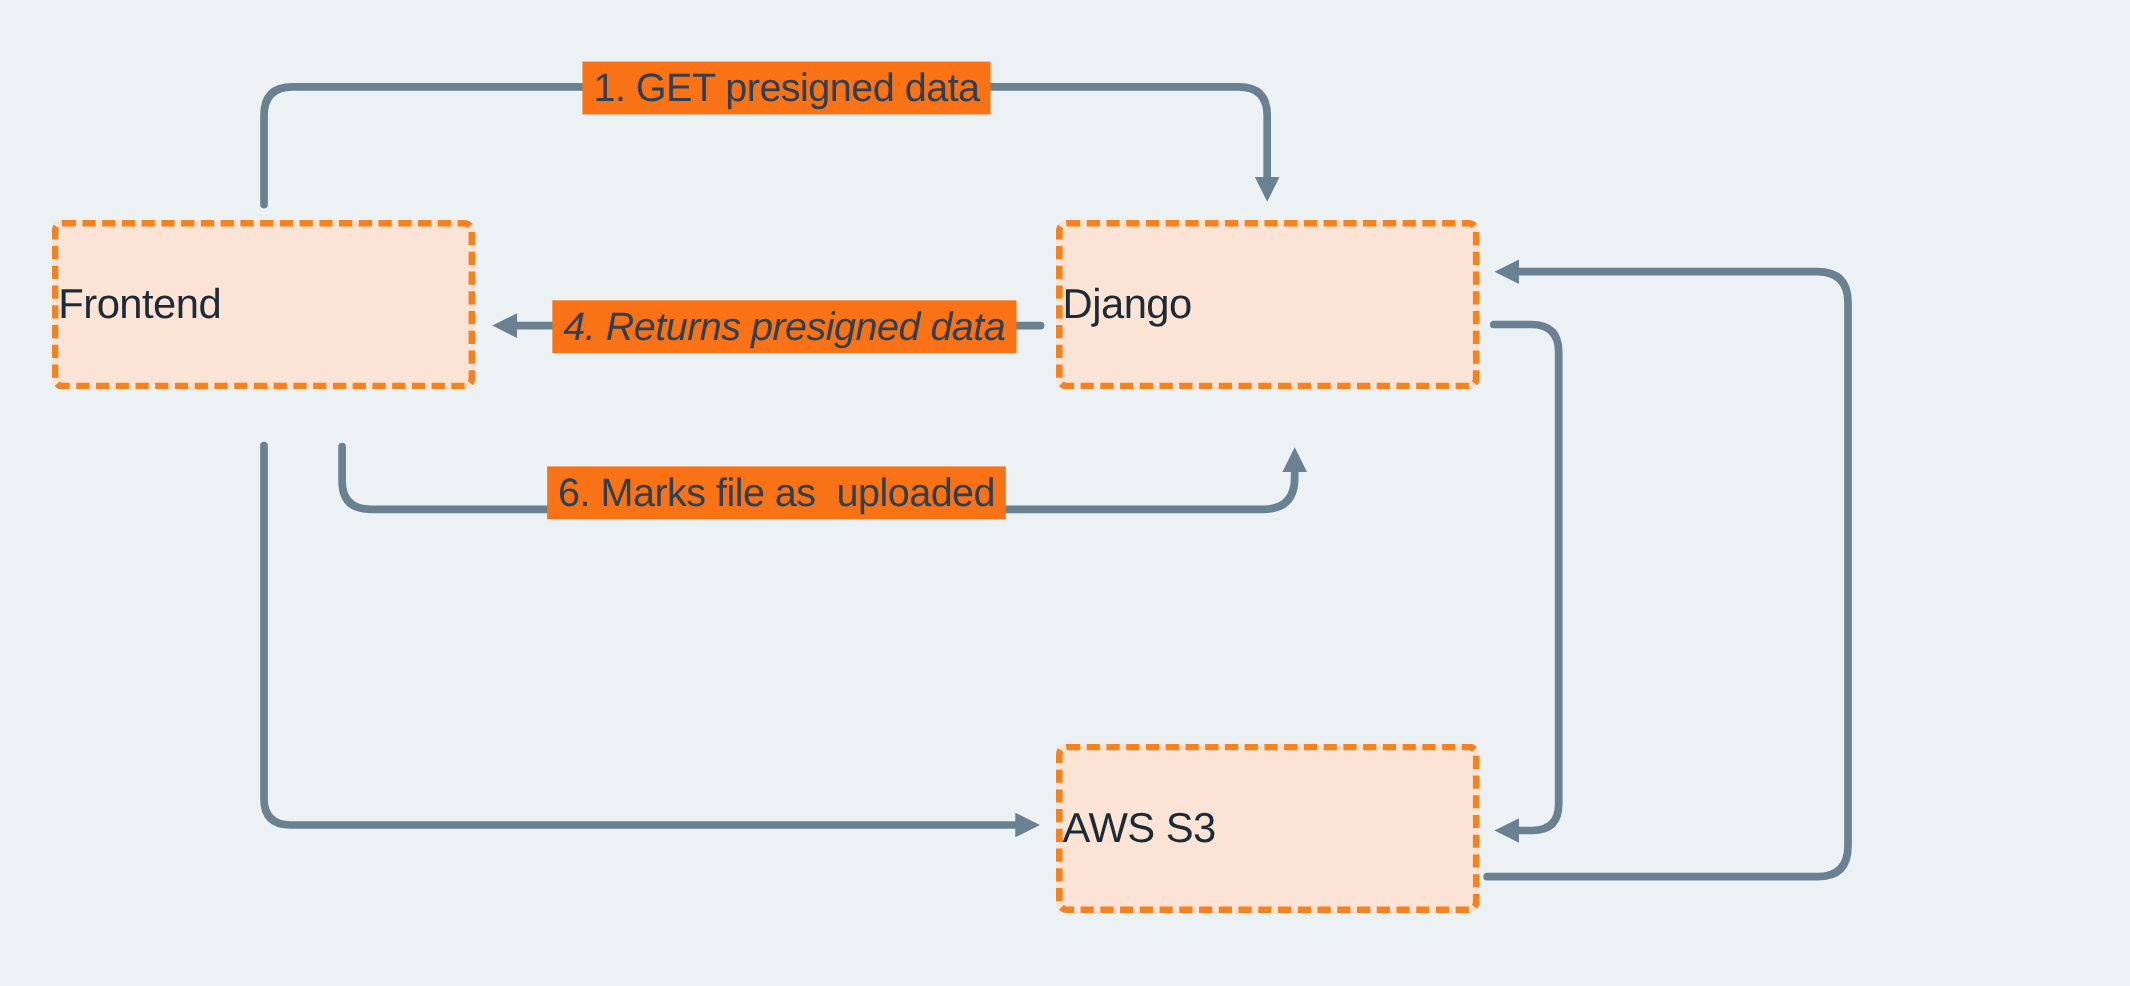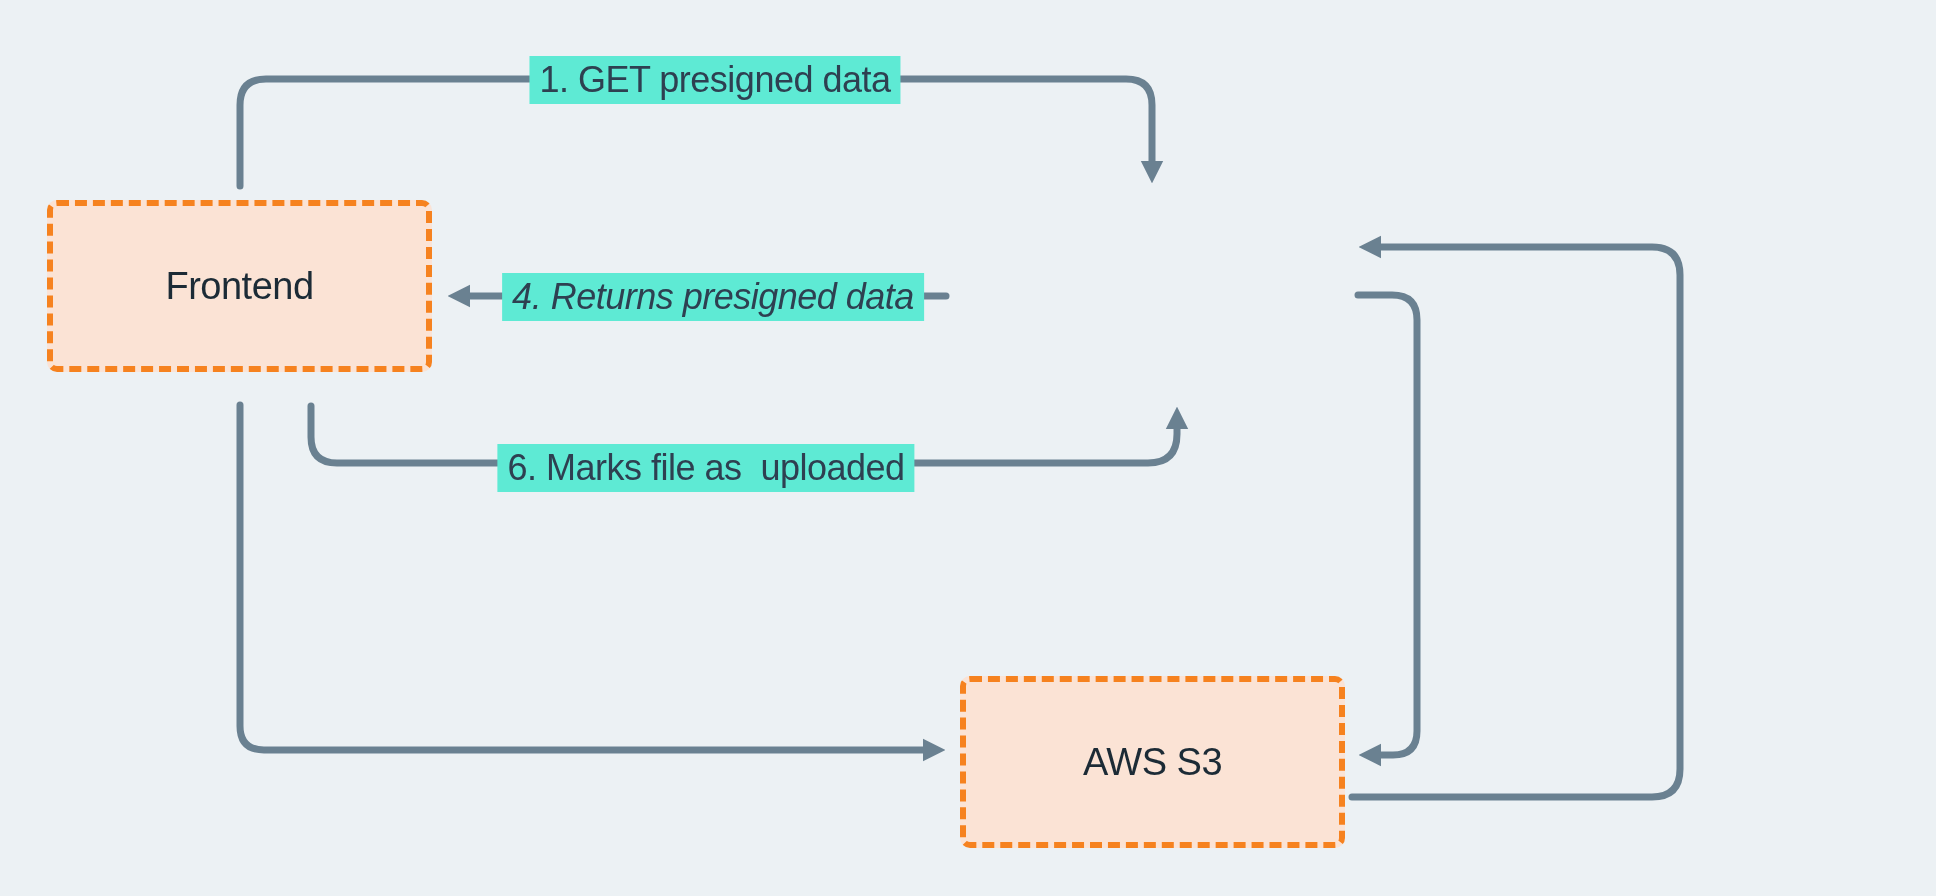--- a/index.html
+++ b/index.html
@@ -26,53 +26,52 @@
     fill: none;
     stroke: #6A8191;
     stroke-width: 7;
     stroke-linecap: round;
     stroke-linejoin: round;
   }
   .node {
     position: absolute;
     box-sizing: border-box;
     width: 385px;
-    height: 172px;
+    height: 154px;
     background: #FBE3D5;
     border: 6px dashed #F6821F;
     border-radius: 10px;
     display: flex;
     align-items: center;
-    justify-content: center;
   }
   .node-label {
     font-size: 38px;
     letter-spacing: -0.5px;
     color: #1C2B36;
   }
   .node-frontend { left: 47px;  top: 200px; }
   .node-django   { left: 960px; top: 200px; }
   .node-aws-s3   { left: 960px; top: 676px; }
   .edge-label {
     position: absolute;
     transform: translate(-50%, -50%);
-    background: #5eead4;
+    background: #f97316;
     color: #2E4051;
     font-size: 36px;
     letter-spacing: -0.5px;
     line-height: 1;
     padding: 6px 10px;
     white-space: pre;
   }
   .edge-label-1 { left: 715px;  top: 80px;  }
   .edge-label-2 { left: 1417px; top: 513px; }
   .edge-label-3 { left: 1680px; top: 350px; }
   .edge-label-4 { left: 713px;  top: 297px; font-style: italic; }
   .edge-label-5 { left: 626px;  top: 752px; }
-  .edge-label-6 { left: 706px;  top: 468px; text-align: right; }
+  .edge-label-6 { left: 706px;  top: 448px; text-align: right; }
 </style>
 </head>
 <body>
 
 <div class="canvas">
 
   <svg class="connector-layer" width="1936" height="896" viewBox="0 0 1936 896" xmlns="http://www.w3.org/2000/svg">
     <defs>
       <marker id="arrow" viewBox="0 0 10 10" refX="0" refY="5" markerWidth="3.2" markerHeight="4.8" orient="auto">
         <path d="M 0 0 L 10 5 L 0 10 z" fill="#6A8191"></path>
@@ -89,20 +88,23 @@
 
     <path class="edge" marker-end="url(#arrow)" d="M 240 405 L 240 726 Q 240 750 264 750 L 923 750"></path>
 
     <path class="edge" marker-end="url(#arrow)" d="M 311 406 L 311 437 Q 311 463 337 463 L 1148 463 Q 1177 463 1177 434 L 1177 429"></path>
   </svg>
 
   <div class="node node-frontend">
     <span class="node-label">Frontend</span>
   </div>
 
+  <div class="node node-django">
+    <span class="node-label">Django</span>
+  </div>
 
   <div class="node node-aws-s3">
     <span class="node-label">AWS S3</span>
   </div>
 
   <span class="edge-label edge-label-1">1. GET presigned data</span>
   <span class="edge-label edge-label-4">4. Returns presigned data</span>
   <span class="edge-label edge-label-6">6. Marks file as  uploaded</span>
 
 </div>

